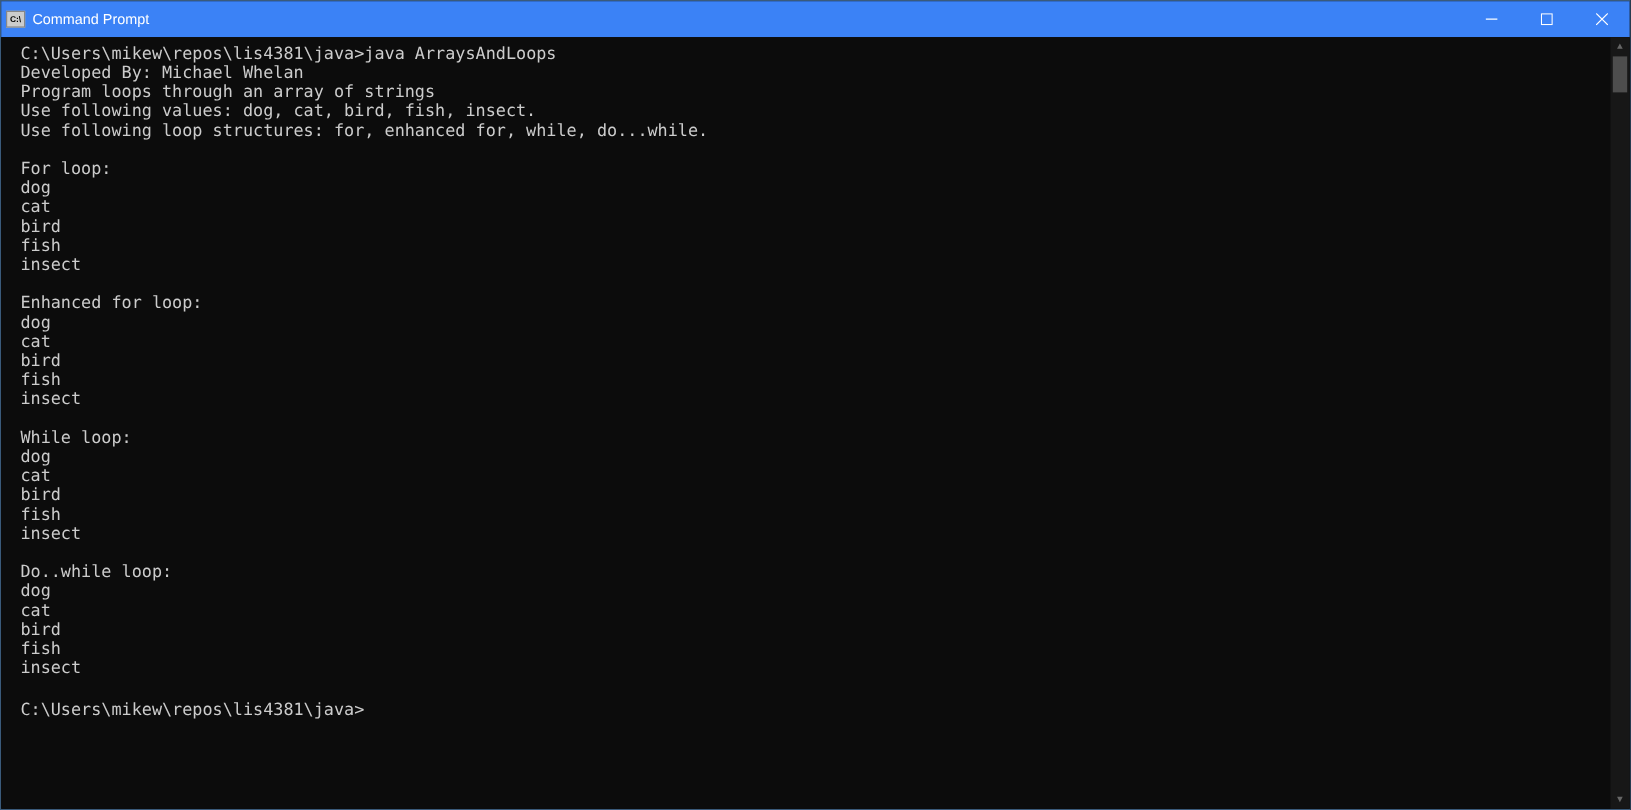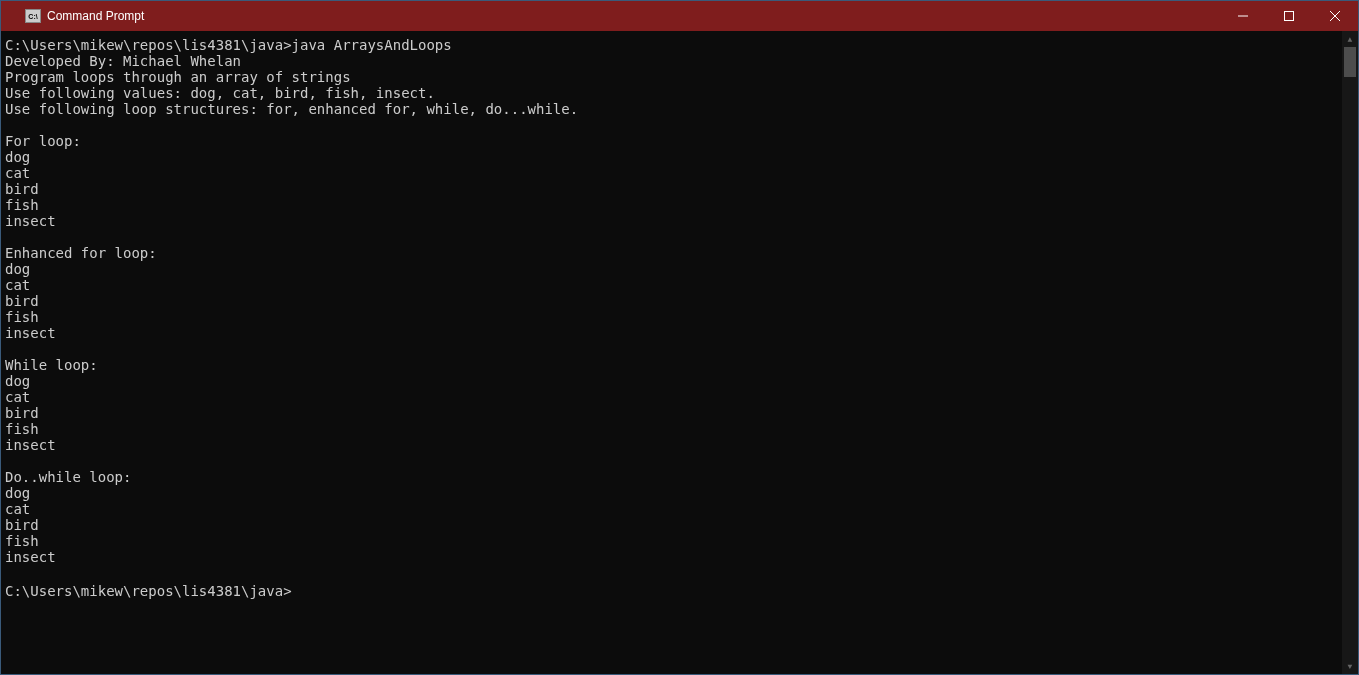--- a/index.html
+++ b/index.html
@@ -17,25 +17,25 @@
     .window {
       width: 1359px;
       height: 675px;
       border: 1px solid #3a5a7a;
       display: flex;
       flex-direction: column;
       background: #000;
     }
     .titlebar {
       height: 30px;
-      background: #7f1d1d;
+      background: #3b82f6;
       display: flex;
       align-items: center;
       justify-content: space-between;
-      padding-left: 24px;
+      padding-left: 4px;
       flex-shrink: 0;
       gap: 17px;
     }
     .titlebar-left {
       display: flex;
       align-items: center;
       gap: 6px;
     }
     .app-icon {
       width: 16px;
@@ -74,21 +74,21 @@
       height: 10px;
     }
     .terminal-area {
       flex: 1;
       background: #0c0c0c;
       position: relative;
       display: flex;
     }
     .terminal-content {
       flex: 1;
-      padding: 6px 4px;
+      padding: 6px 16px;
       color: #cccccc;
       font-size: 14px;
       line-height: 16px;
       white-space: pre;
       font-family: Consolas, 'Lucida Console', monospace;
       overflow: hidden;
     }
     .scrollbar {
       width: 16px;
       background: #171717;

